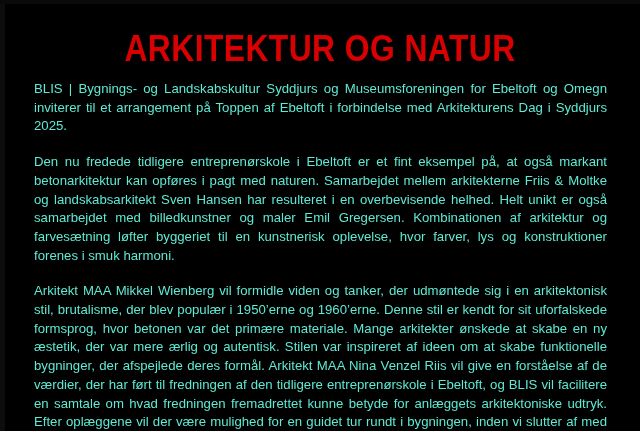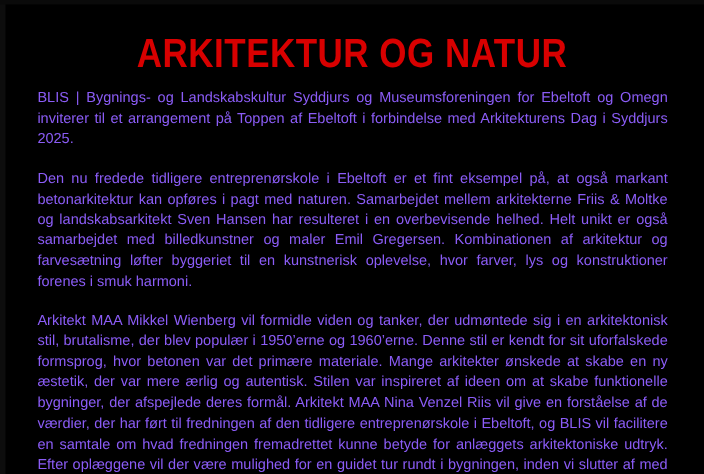--- a/index.html
+++ b/index.html
@@ -63,21 +63,21 @@
 
   .body-block {
     position: absolute;
     top: 80px;
     left: 34px;
     width: 573px;
   }
 
   .para {
     margin: 0 0 17px 0;
-    color: #8b5cf6;
+    color: #5eead4;
     font-family: "Liberation Sans", sans-serif;
     font-size: 13.2px;
     line-height: 18.7px;
     text-align: justify;
     text-justify: inter-word;
     -webkit-hyphens: manual;
     hyphens: manual;
     word-spacing: 0px;
   }
 

